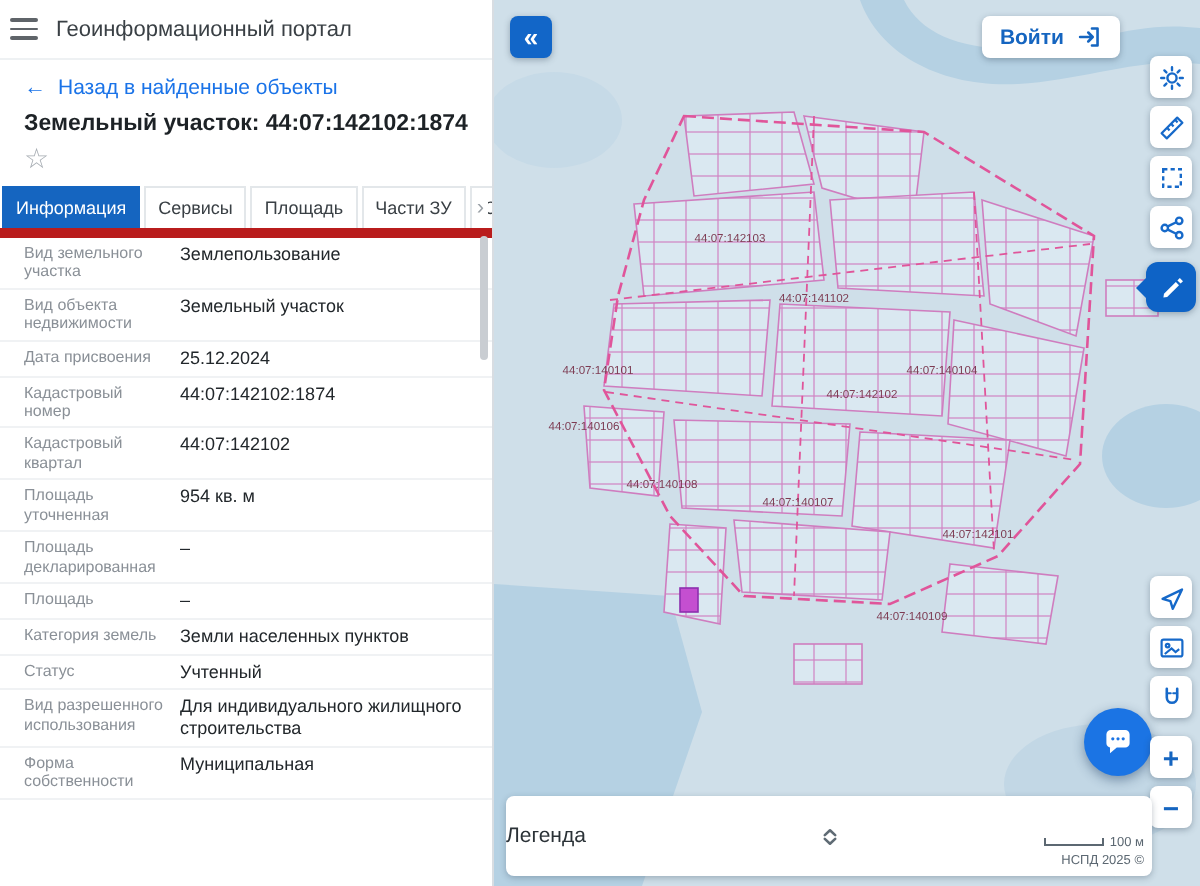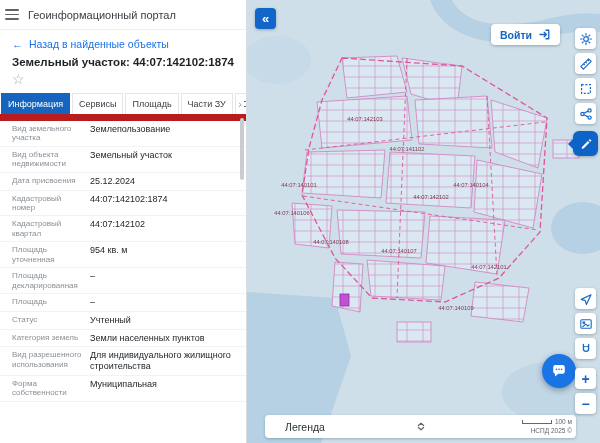--- a/index.html
+++ b/index.html
@@ -11,45 +11,45 @@
   .left{position:absolute;left:0;top:0;width:247px;height:443px;background:#fff;
         border-right:1px solid #d8dde2;overflow:hidden;z-index:3}
   .hdr{display:flex;align-items:center;gap:9px;height:30px;padding:0 5px;border-bottom:1px solid #eef1f3}
   .burger{width:14px;display:flex;flex-direction:column;gap:3px;cursor:pointer}
   .burger span{display:block;height:1.6px;background:#5f6469;border-radius:1px}
   .hdr-title{font-size:11px;color:#3a4045}
   .back{display:flex;align-items:center;gap:6px;padding:8px 12px 3px;color:#1a73e8;font-size:10.5px;cursor:pointer}
   .back .arr{font-size:11px;line-height:1}
   .obj-title{padding:3px 12px 2px;font-size:11.5px;font-weight:bold;color:#1d2226;white-space:nowrap;overflow:hidden}
   .star{padding:2px 12px 3px;font-size:14px;color:#a7adb3;line-height:1;cursor:pointer;width:36px}
-  .tabs{display:flex;align-items:flex-end;gap:2px;padding:4px 0 0 1px;border-bottom:7px solid #b91c1c;
+  .tabs{display:flex;align-items:flex-end;gap:2px;padding:4px 0 0 1px;border-bottom:5px solid #b91c1c;
         position:relative;flex-wrap:nowrap;overflow:hidden;white-space:nowrap}
   .tab{font-size:9px;padding:5px 6px;border:1px solid #e3e7ea;border-bottom:none;background:#fff;color:#3a4045;cursor:pointer;flex:none}
   .tab.active{background:#1565c0;border-color:#1565c0;color:#fff}
   .tabs-more{position:absolute;right:2px;bottom:4px;font-size:11px;color:#9aa0a6;background:#fff;padding:0 2px;cursor:pointer}
   .row{display:flex;padding:3px 10px 3px 12px;border-bottom:1px solid #f0f2f4}
   .row .lbl{width:78px;flex:none;font-size:8px;color:#8a9097;line-height:1.18;padding-right:8px}
   .row .val{flex:1;font-size:9px;color:#22272b;line-height:1.2}
   .scrollbar{position:absolute;right:2px;top:118px;width:4px;height:62px;background:#c9cdd2;border-radius:2px;z-index:4;cursor:pointer}
 
   
   .map{position:absolute;left:247px;top:0;width:353px;height:443px;background:#cfdfe9;overflow:hidden}
   .map svg.base{position:absolute;left:0;top:0;display:block}
   .qlbl{font-size:5.8px;fill:#7d3b52}
   .ctl{position:absolute;display:flex;align-items:center;justify-content:center;background:#fff;
        border-radius:4px;box-shadow:0 1px 3px rgba(40,60,80,.35);cursor:pointer;z-index:4}
   .sq{width:21px;height:21px;right:4px}
   .btn-collapse{left:8px;top:8px;width:21px;height:21px;background:#1266c8;color:#fff;font-size:13px;font-weight:bold}
-  .btn-login{top:24px;right:40px;height:21px;padding:0 9px;gap:6px;color:#1565c0;font-size:10.5px;font-weight:bold}
+  .btn-login{top:8px;right:40px;height:21px;padding:0 9px;gap:6px;color:#1565c0;font-size:10.5px;font-weight:bold}
   .draw{right:2px;top:131px;width:25px;height:25px;background:#0e63c6;border-radius:6px}
   .draw:before{content:"";position:absolute;left:-5px;top:8px;border:5px solid transparent;border-right:5px solid #0e63c6;border-left:none}
   .fab{right:24px;top:354px;width:34px;height:34px;border-radius:50%;background:#1b74e4;box-shadow:0 2px 6px rgba(20,50,90,.45)}
   .zoom{right:4px;width:21px;height:21px;color:#1565c0;font-size:14px;font-weight:bold}
-  .legend{position:absolute;left:18px;right:24px;bottom:5px;height:23px;background:#fff;border-radius:4px;
-          box-shadow:0 1px 3px rgba(40,60,80,.3);display:flex;align-items:center;padding:0 20px;z-index:4;cursor:pointer}
+  .legend{position:absolute;left:6px;right:24px;bottom:5px;height:40px;background:#fff;border-radius:4px;
+          box-shadow:0 1px 3px rgba(40,60,80,.3);display:flex;align-items:center;padding:0 0;z-index:4;cursor:pointer}
   .legend .ltxt{font-size:10.5px;color:#2b3237}
   .legend .lchev{position:absolute;left:50%;transform:translateX(-50%);display:flex}
   .attrib{position:absolute;right:28px;bottom:7px;z-index:5;text-align:right;color:#5c6872;font-size:6.5px;line-height:1.5}
   .scaleline{display:inline-block;width:30px;height:4px;border:1px solid #5c6872;border-top:none;margin-right:3px;vertical-align:middle}
 </style>
 </head>
 <body>
 
 <div id="app">
 
@@ -108,26 +108,26 @@
       </div>
       <div class="row">
         <div class="lbl">Площадь декларированная</div>
         <div class="val">–</div>
       </div>
       <div class="row">
         <div class="lbl">Площадь</div>
         <div class="val">–</div>
       </div>
       <div class="row">
+        <div class="lbl">Категория земель</div>
+        <div class="val">Земли населенных пунктов</div>
+      </div>
+      <div class="row">
         <div class="lbl">Статус</div>
         <div class="val">Учтенный</div>
-      </div>
-      <div class="row">
-        <div class="lbl">Категория земель</div>
-        <div class="val">Земли населенных пунктов</div>
       </div>
       <div class="row">
         <div class="lbl">Вид разрешенного использования</div>
         <div class="val">Для индивидуального жилищного строительства</div>
       </div>
       <div class="row">
         <div class="lbl">Форма собственности</div>
         <div class="val">Муниципальная</div>
       </div>
     </div>

